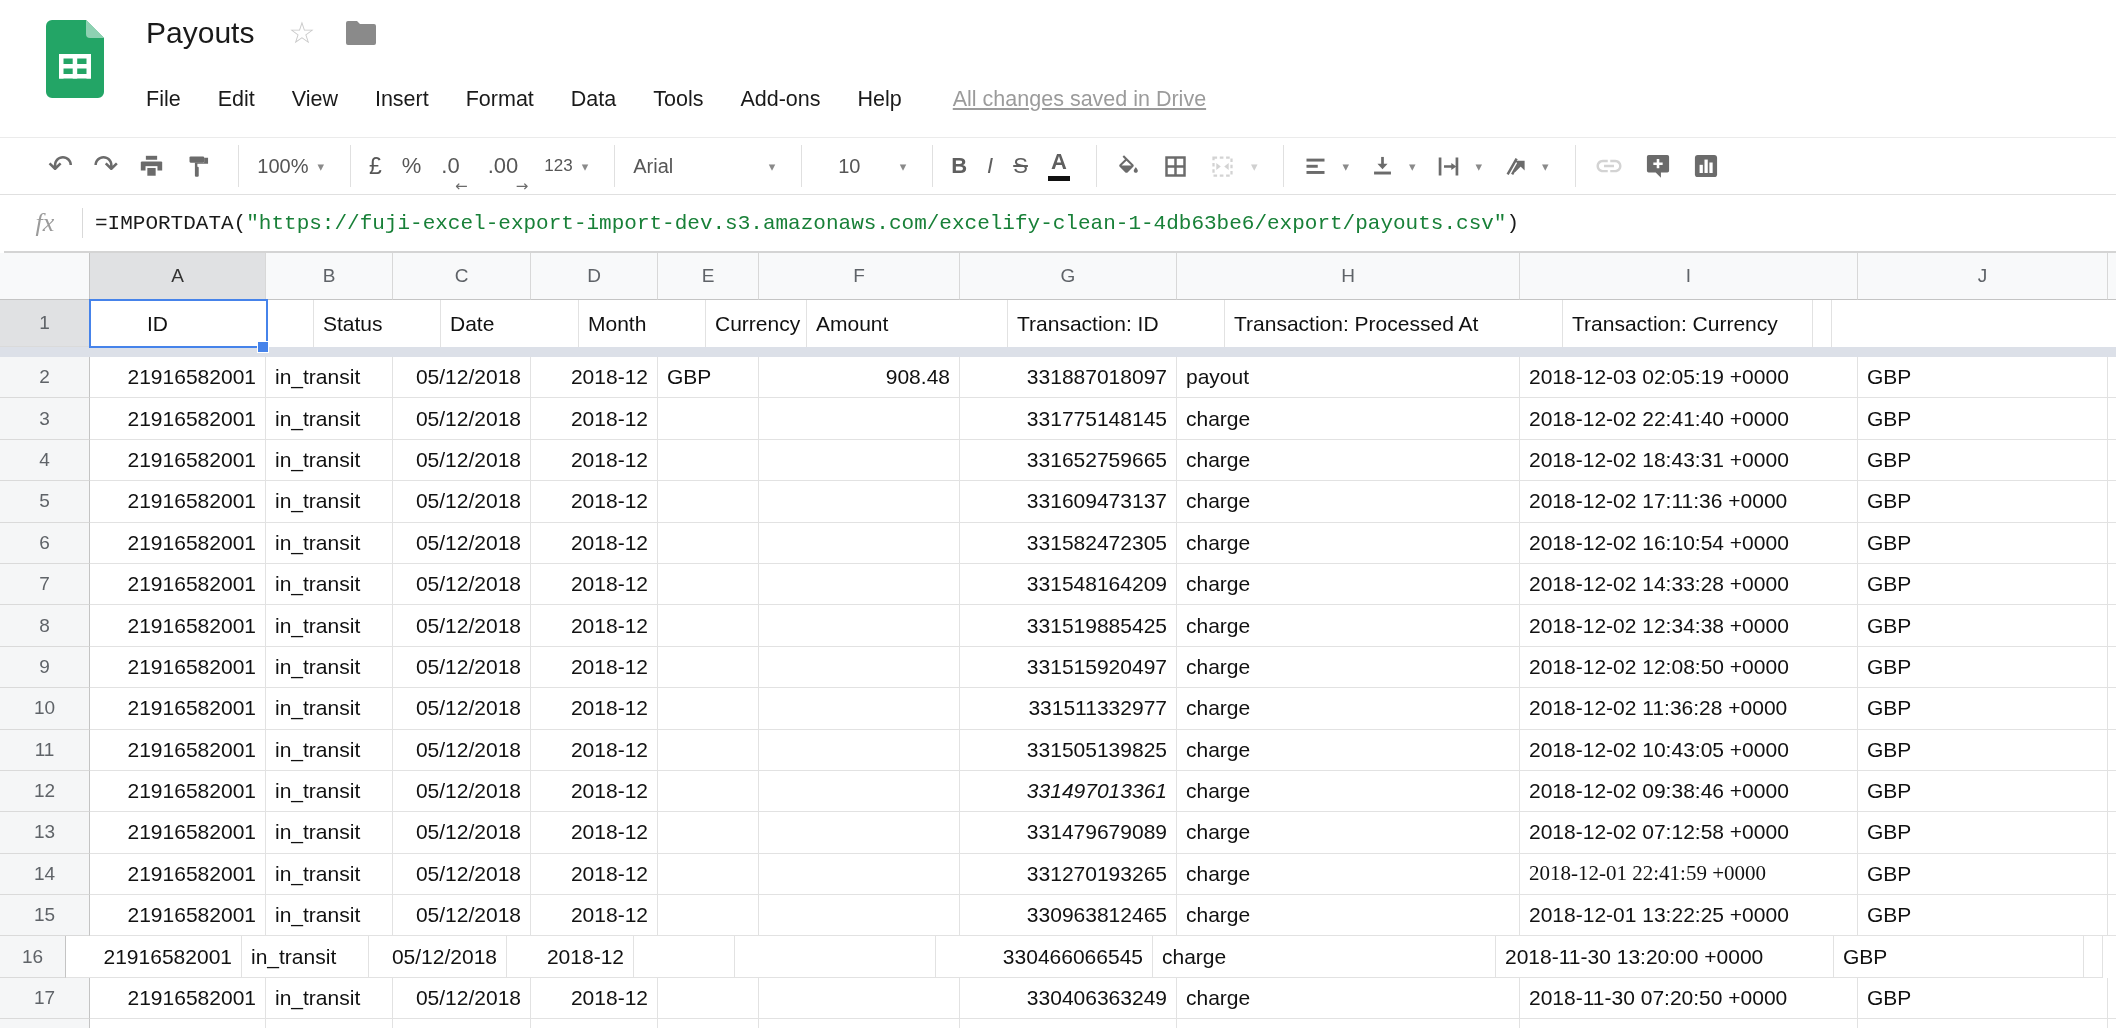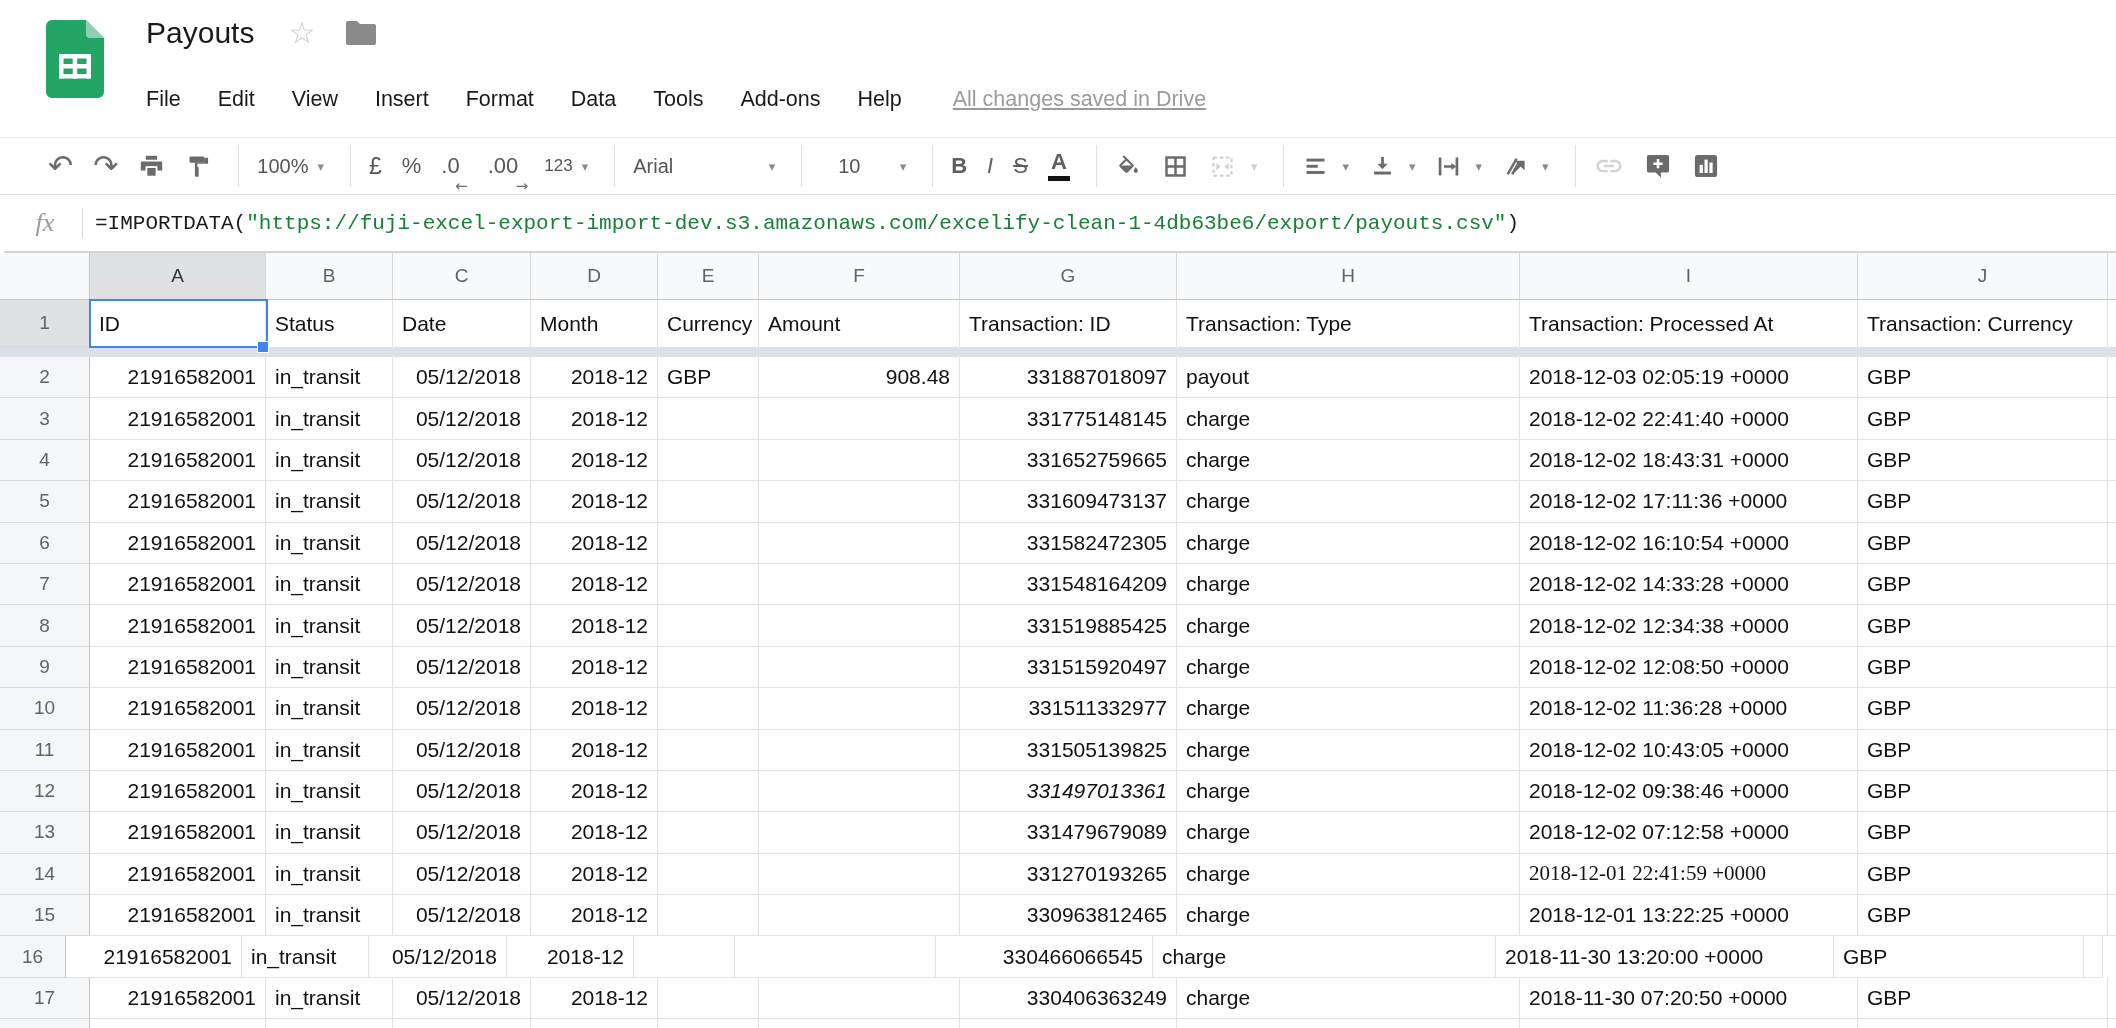--- a/index.html
+++ b/index.html
@@ -285,28 +285,27 @@
       <div class="colcell" style="width: 101px;">E</div>
       <div class="colcell" style="width: 201px;">F</div>
       <div class="colcell" style="width: 217px;">G</div>
       <div class="colcell" style="width: 343px;">H</div>
       <div class="colcell" style="width: 338px;">I</div>
       <div class="colcell" style="width: 250px;">J</div>
       <div class="colcell" style="width: 14px;"></div>
     </div>
     <div class="grow datarow frozen" style="height: 47px;">
       <div class="rowhead selrow" style="width: 90px;">1</div>
-      <div class="cell al" style="width: 176px;">ID</div>
+      <div class="cell al" style="width: 176px; margin-left: 48px;">ID</div>
       <div class="cell al" style="width: 127px;">Status</div>
       <div class="cell al" style="width: 138px;">Date</div>
       <div class="cell al" style="width: 127px;">Month</div>
       <div class="cell al" style="width: 101px;">Currency</div>
       <div class="cell al" style="width: 201px;">Amount</div>
       <div class="cell al" style="width: 217px;">Transaction: ID</div>
-      <div class="cell al" style="width: 343px;">Transaction: Type</div>
       <div class="cell al" style="width: 338px;">Transaction: Processed At</div>
       <div class="cell al" style="width: 250px;">Transaction: Currency</div>
       <div class="cell" style="width: 14px;"></div>
     </div>
     <div class="grow freezebar" style="height: 10px;"></div>
     <div class="grow datarow" style="height: 41.4px;">
       <div class="rowhead" style="width: 90px;">2</div>
       <div class="cell ar" style="width: 176px;">21916582001</div>
       <div class="cell al" style="width: 127px;">in_transit</div>
       <div class="cell ar" style="width: 138px;">05/12/2018</div>

